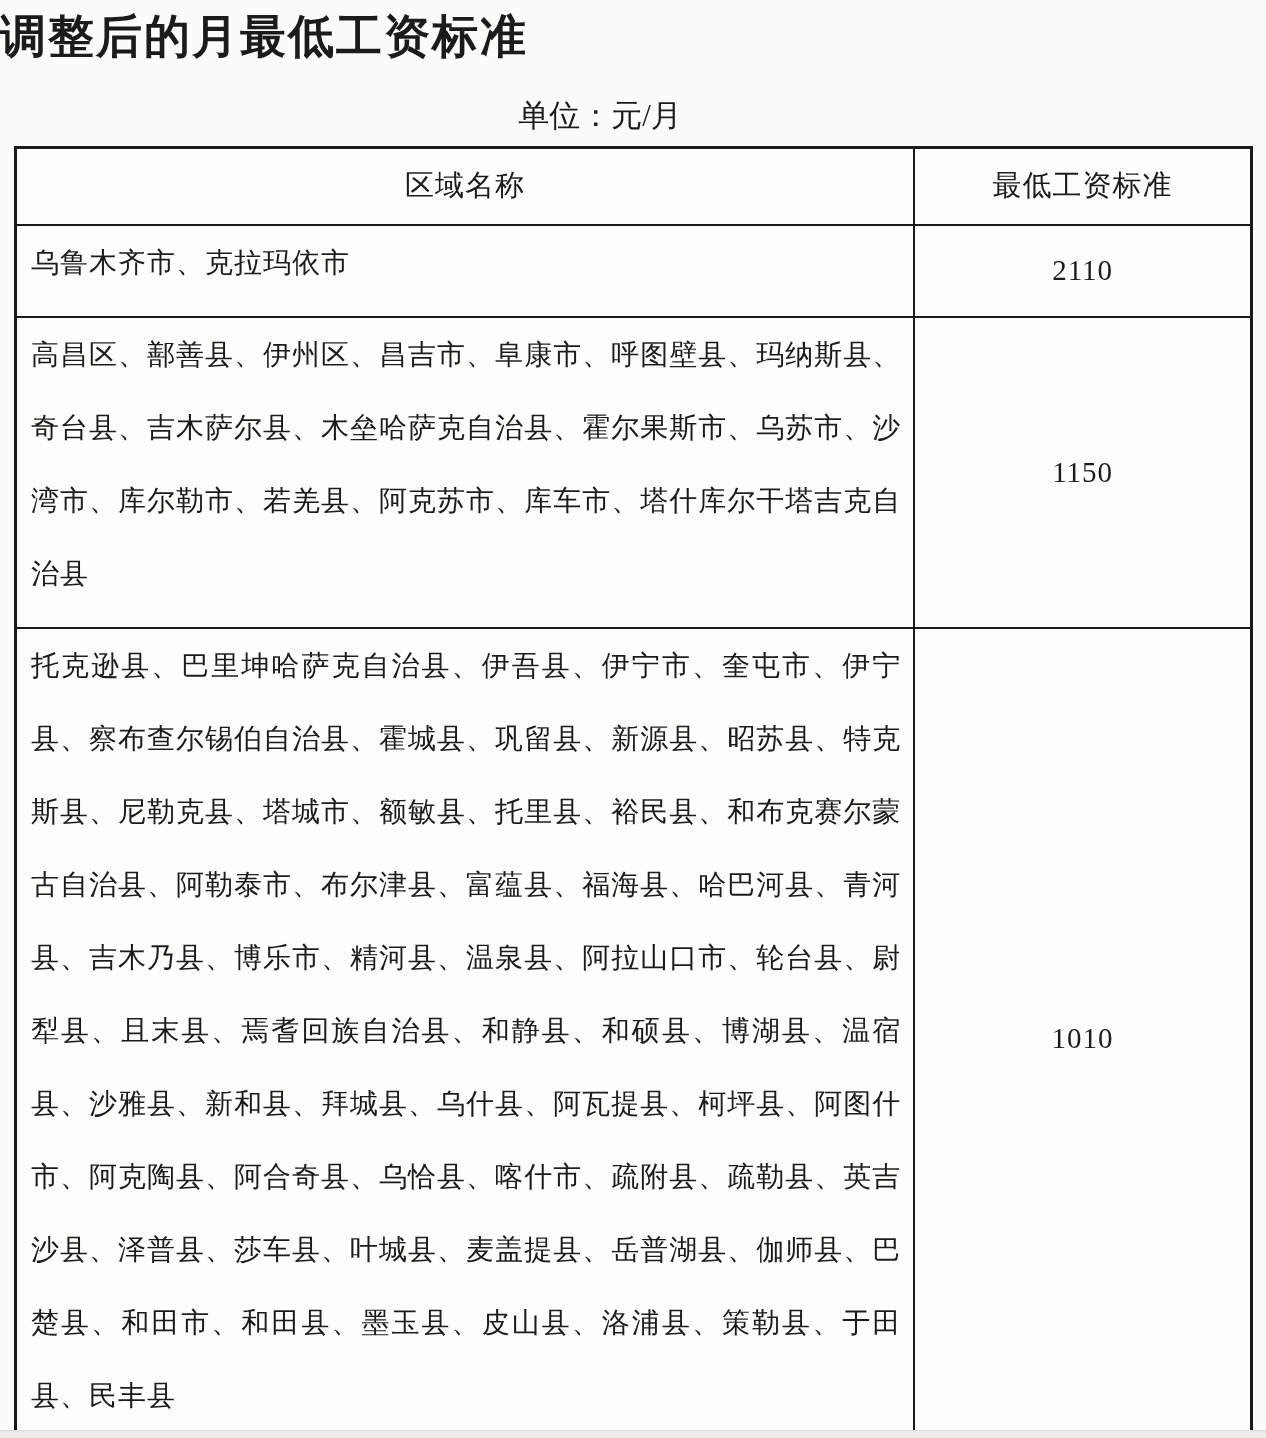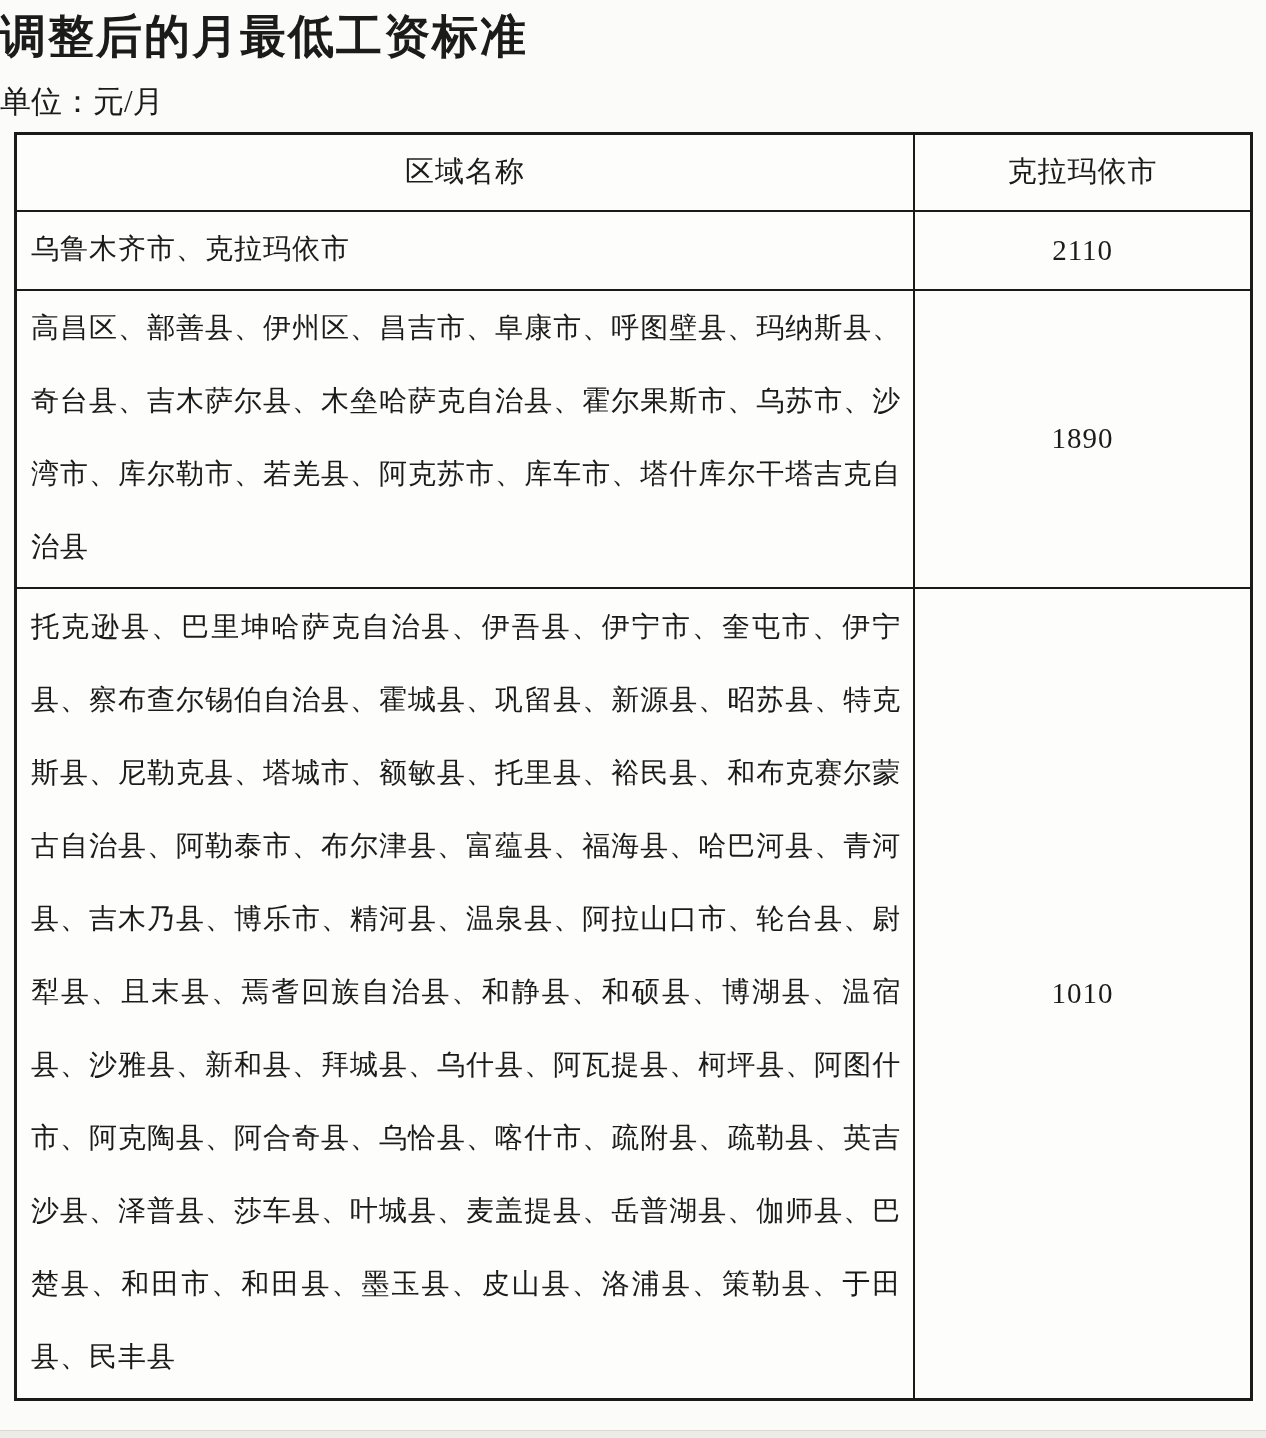--- a/index.html
+++ b/index.html
@@ -16,23 +16,23 @@
   .doc-title {
     width: 1170px;
     margin-top: 8px;
     font-size: 46px;
     line-height: 58px;
     font-weight: bold;
     letter-spacing: 2px;
     font-family: "Liberation Serif", serif;
   }
   .unit-line {
-    margin-top: 16px;
+    margin-top: 30px;
     padding-right: 66px;
-    text-align: left;
+    text-align: center;
     font-size: 31px;
     line-height: 40px;
     font-family: "Liberation Serif", serif;
   }
   table.wage-table {
     border-collapse: collapse;
     table-layout: fixed;
     margin-left: 14px;
     margin-top: 10px;
     width: 1239px;
@@ -56,21 +56,21 @@
     font-weight: 500;
     font-size: 29px;
     text-align: center;
     letter-spacing: 1px;
   }
   td.region-cell {
     font-size: 28px;
     line-height: 73px;
     text-align: justify;
     text-justify: inter-ideograph;
-    padding: 0 12px 4px 14px;
+    padding: 0 12px 17px 14px;
     letter-spacing: 1px;
   }
   td.wage-cell {
     font-size: 29px;
     text-align: center;
     letter-spacing: 1px;
   }
   .bottom-strip {
     position: absolute;
     left: 0;
@@ -89,29 +89,29 @@
 <div class="unit-line">单位：元/月</div>
 
 <table class="wage-table">
   <colgroup>
     <col class="col-region">
     <col class="col-wage">
   </colgroup>
   <tbody>
       <tr class="header-row">
     <th class="header-cell">区域名称</th>
-    <th class="header-cell">克拉玛依市</th>
+    <th class="header-cell">最低工资标准</th>
   </tr>
   <tr class="row-tier1">
     <td class="region-cell">乌鲁木齐市、克拉玛依市</td>
     <td class="wage-cell">2110</td>
   </tr>
   <tr class="row-tier2">
     <td class="region-cell">高昌区、鄯善县、伊州区、昌吉市、阜康市、呼图壁县、玛纳斯县、奇台县、吉木萨尔县、木垒哈萨克自治县、霍尔果斯市、乌苏市、沙湾市、库尔勒市、若羌县、阿克苏市、库车市、塔什库尔干塔吉克自治县</td>
-    <td class="wage-cell">1890</td>
+    <td class="wage-cell">1150</td>
   </tr>
   <tr class="row-tier3">
     <td class="region-cell">托克逊县、巴里坤哈萨克自治县、伊吾县、伊宁市、奎屯市、伊宁县、察布查尔锡伯自治县、霍城县、巩留县、新源县、昭苏县、特克斯县、尼勒克县、塔城市、额敏县、托里县、裕民县、和布克赛尔蒙古自治县、阿勒泰市、布尔津县、富蕴县、福海县、哈巴河县、青河县、吉木乃县、博乐市、精河县、温泉县、阿拉山口市、轮台县、尉犁县、且末县、焉耆回族自治县、和静县、和硕县、博湖县、温宿县、沙雅县、新和县、拜城县、乌什县、阿瓦提县、柯坪县、阿图什市、阿克陶县、阿合奇县、乌恰县、喀什市、疏附县、疏勒县、英吉沙县、泽普县、莎车县、叶城县、麦盖提县、岳普湖县、伽师县、巴楚县、和田市、和田县、墨玉县、皮山县、洛浦县、策勒县、于田县、民丰县</td>
     <td class="wage-cell">1010</td>
   </tr>
 </tbody>
   </table>
 
 <div class="bottom-strip"></div>
 

